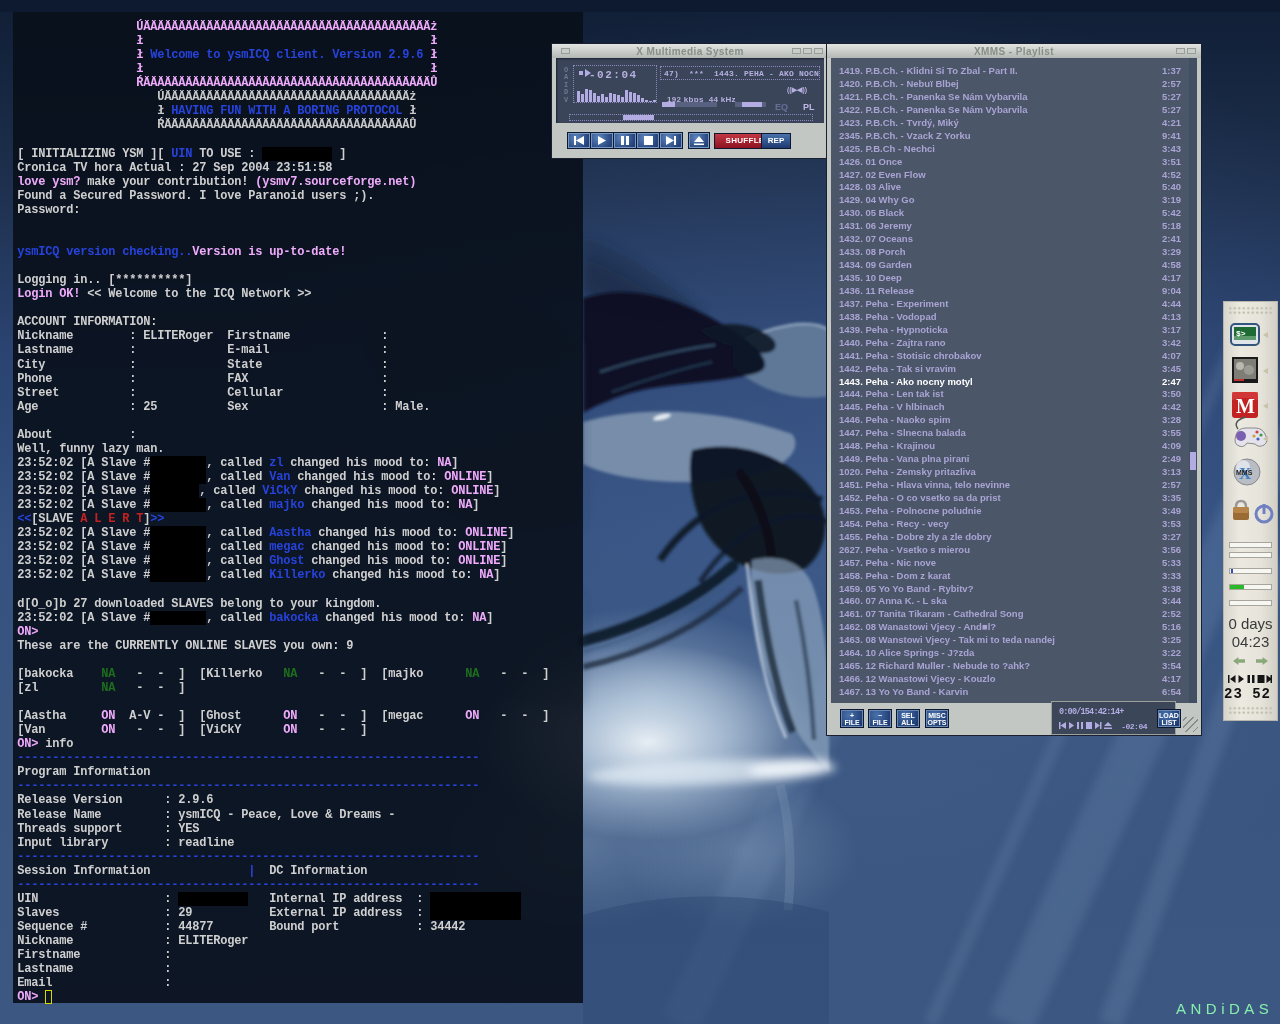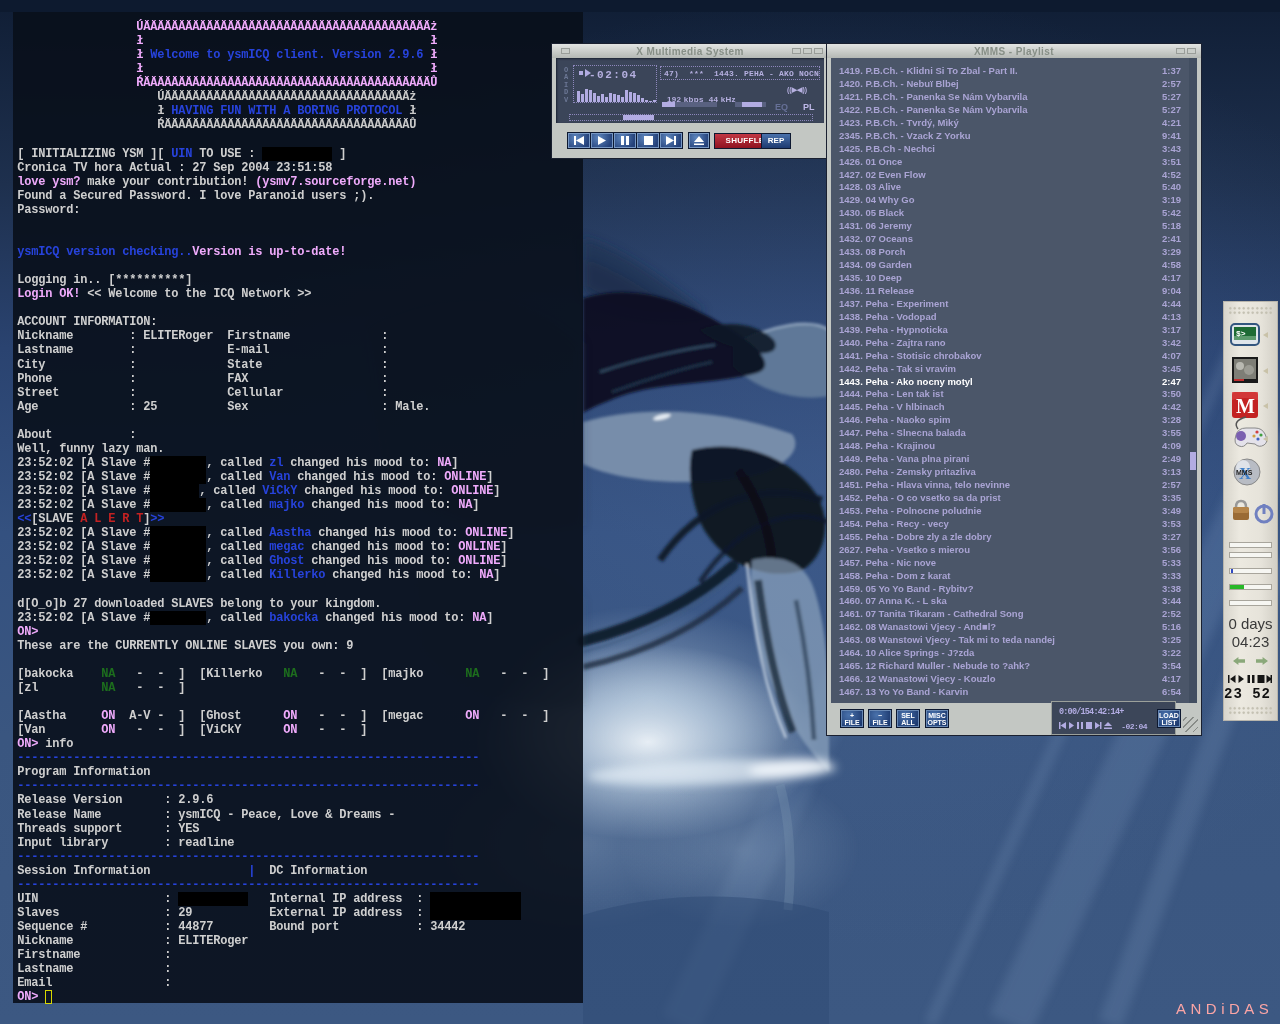--- a/index.html
+++ b/index.html
@@ -47,21 +47,21 @@
 #pcons{position:absolute;left:225px;top:658px;width:123px;height:32px;background:#3c4659;box-shadow:0 0 0 1px #9ba09b}
 #pcons .t1{font:bold 8.5px/10px "Liberation Mono";color:#b2ace2;margin:5px 0 0 7px;letter-spacing:-.8px}
 #pcons .t2{position:absolute;left:7px;top:20px;width:92px;font:bold 8px/9px "Liberation Mono";color:#b2ace2;letter-spacing:-.5px}
 #grip{position:absolute;right:3px;bottom:3px;width:15px;height:15px;background:repeating-linear-gradient(135deg,transparent 0 2px,#888c88 2px 3px,transparent 3px 5px)}
 
 #dock{position:absolute;left:1224px;top:302px;width:53px;height:418px;background:linear-gradient(90deg,#d8d5cc,#ece9e0 30%,#e6e3da 70%,#d2cfc6);box-shadow:0 0 0 1px #b8b5ac}
 .dgrid{position:absolute;left:4px;width:45px;height:9px;background-image:radial-gradient(#c2bfb0 1.2px,transparent 1.3px);background-size:4.5px 4.5px}
 .dtxt{position:absolute;width:100%;text-align:center;font:15px "Liberation Sans";color:#3a3a3a}
 .dbar{position:absolute;left:5px;width:43px;height:6px;background:#f6f6f2;box-shadow:inset 0 0 0 1px #a8a59c}
 
-#sig{position:absolute;left:1176px;top:1000px;font:15px "Liberation Sans";color:#fca5a5;letter-spacing:4.5px}
+#sig{position:absolute;left:1176px;top:1000px;font:15px "Liberation Sans";color:#86efac;letter-spacing:4.5px}
 </style></head>
 <body>
 <div id="stage">
 <svg width="1280" height="1024" viewBox="0 0 1280 1024" style="position:absolute;left:0;top:0">
 <defs>
 <linearGradient id="bgv" x1="0" y1="0" x2="0" y2="1">
 <stop offset="0" stop-color="#101e35"></stop>
 <stop offset=".18" stop-color="#1e304e"></stop>
 <stop offset=".34" stop-color="#2a4370"></stop>
 <stop offset=".52" stop-color="#345180"></stop>
@@ -429,21 +429,21 @@
         </div>
 <div class="prow">
           <span>1448. Peha - Krajinou</span>
           <span class="tm">4:09</span>
         </div>
 <div class="prow">
           <span>1449. Peha - Vana plna pirani</span>
           <span class="tm">2:49</span>
         </div>
 <div class="prow">
-          <span>2480. Peha - Zemsky pritazliva</span>
+          <span>1020. Peha - Zemsky pritazliva</span>
           <span class="tm">3:13</span>
         </div>
 <div class="prow">
           <span>1451. Peha - Hlava vinna, telo nevinne</span>
           <span class="tm">2:57</span>
         </div>
 <div class="prow">
           <span>1452. Peha - O co vsetko sa da prist</span>
           <span class="tm">3:35</span>
         </div>

